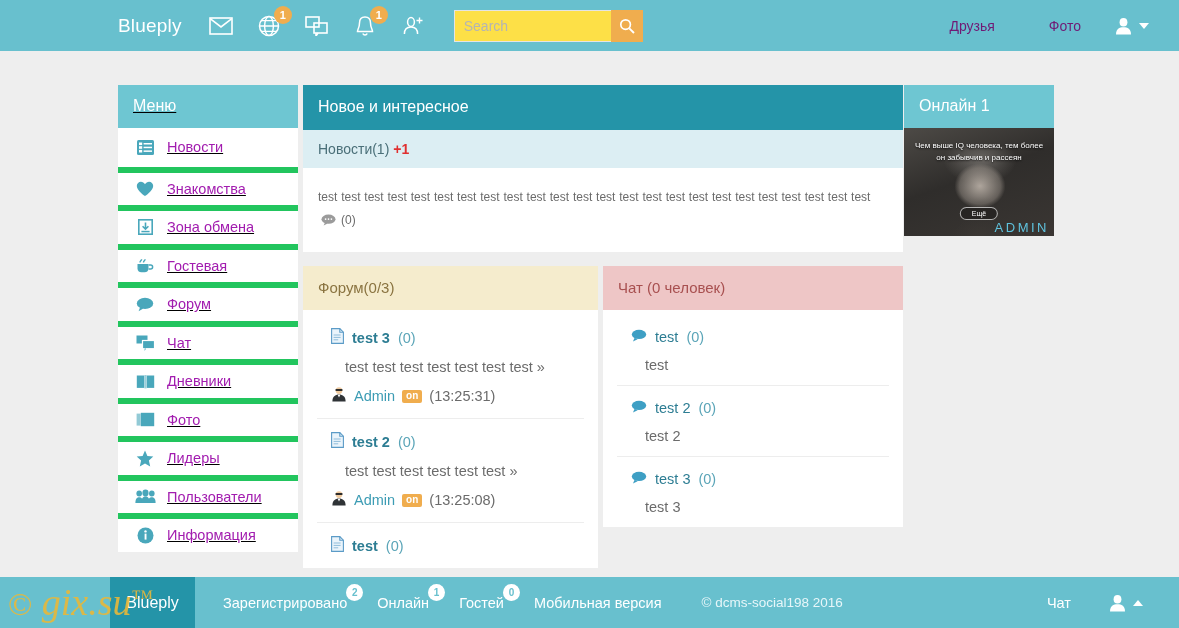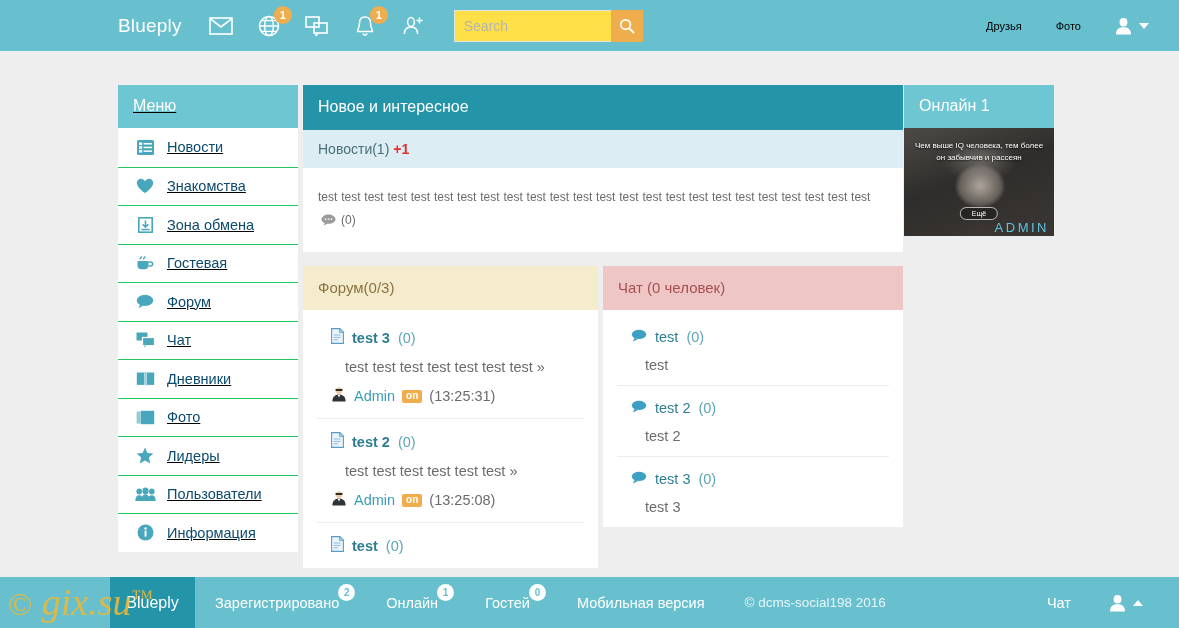--- a/index.html
+++ b/index.html
@@ -52,21 +52,21 @@
   .searchwrap input::placeholder { color: #b4b4b4; }
   .searchbtn {
     width: 32px; height: 32px; background: #f0ad4e;
     border: none; display: flex; align-items: center; justify-content: center;
     cursor: pointer;
   }
   .hright {
     margin-left: auto; margin-right: 30px;
     display: flex; align-items: center; gap: 34px;
   }
-  .hright a { color: #000000; font-size: 11px; text-decoration: none; cursor: pointer; }
+  .hright a { color: #701a75; font-size: 14px; text-decoration: none; cursor: pointer; margin-left: 20px; }
   .useracct { display: flex; align-items: center; gap: 7px; cursor: pointer; }
   .caret-down {
     width: 0; height: 0;
     border-left: 5px solid transparent; border-right: 5px solid transparent;
     border-top: 6px solid #fff;
   }
   .caret-up {
     width: 0; height: 0;
     border-left: 5px solid transparent; border-right: 5px solid transparent;
     border-bottom: 6px solid #fff;
@@ -80,27 +80,27 @@
   .panel-head-light {
     background: #6ec6d2; color: #fff;
     font-size: 16px; padding: 12px 15px 13px;
   }
   .menu { background: #fff; }
   .menu-item {
     display: flex; align-items: center;
     height: 38.5px; padding-left: 16px;
     cursor: pointer;
   }
-  .menu-item + .menu-item { border-top: 1px solid #22c55e; align-items: center; }
+  .menu-item + .menu-item { border-top: 6px solid #22c55e; align-items: center; }
   .menu-ico {
     width: 22px; margin-right: 11px;
     display: flex; align-items: center; justify-content: center;
     color: #49a7bb;
   }
-  .menu-lbl { color: #0c4a6e; font-size: 14.5px; }
+  .menu-lbl { color: #a21caf; font-size: 14.5px; }
 
   .sidebar-extra {
     position: absolute; left: 118px; top: 529px;
     width: 180px; height: 48px;
     background: #fff;
   }
   .sidebar-extra .bar { height: 22px; background: #6ec6d2; }
 
   
   .main { position: absolute; left: 303px; top: 34px; width: 600px; }
@@ -186,21 +186,21 @@
     width: 1179px; height: 51px;
     background: #68c0ce;
     display: flex; align-items: center;
   }
   .flogo {
     width: 85px; height: 51px; background: #2494a8;
     color: #fff; font-size: 16px;
     display: flex; align-items: center; justify-content: center;
     margin-left: 110px;
   }
-  .fitems { display: flex; align-items: center; gap: 47px; margin-left: 20px; justify-content: flex-end; }
+  .fitems { display: flex; align-items: center; gap: 30px; margin-left: 28px; justify-content: flex-end; }
   .fitem {
     position: relative; color: #fff; font-size: 14.5px;
     text-decoration: none; cursor: pointer;
   }
   .fbadge {
     position: absolute; top: -11px; right: -16px;
     min-width: 17px; height: 17px; border-radius: 50%;
     background: #fff; color: #68c0ce;
     font-size: 10px; font-weight: bold;
     display: flex; align-items: center; justify-content: center;

